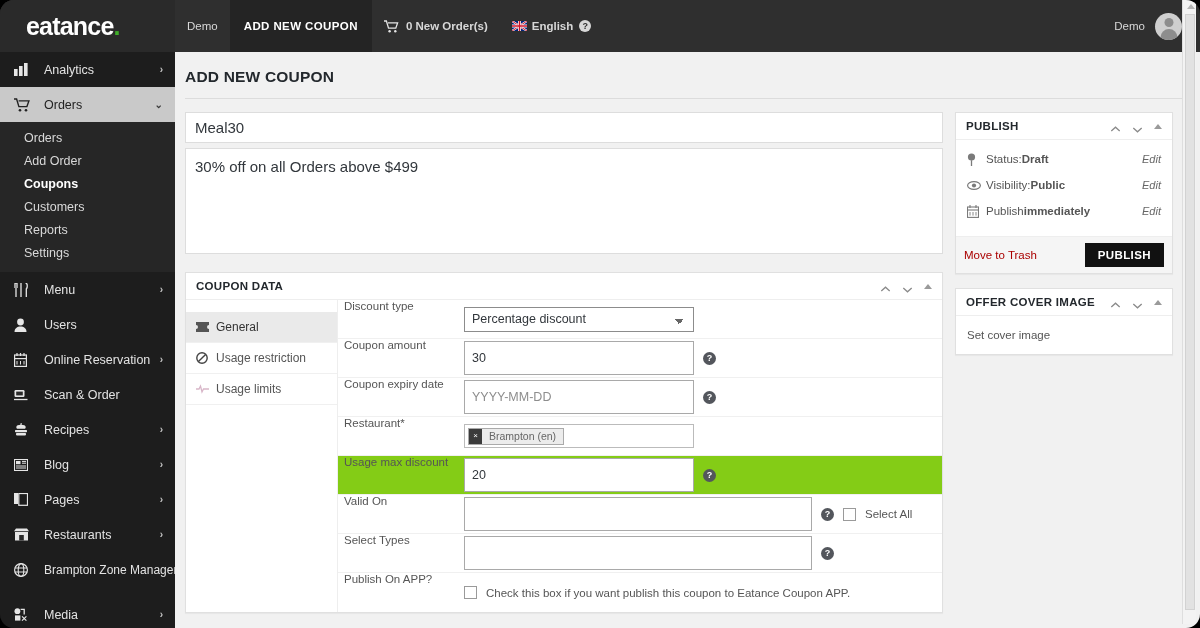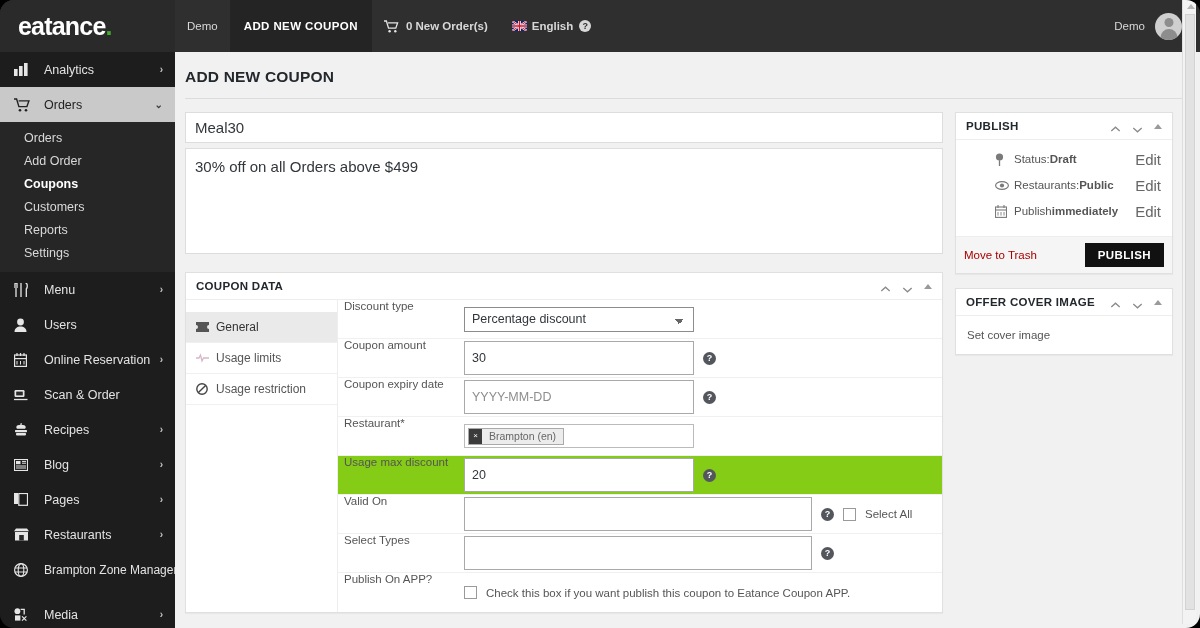--- a/index.html
+++ b/index.html
@@ -19,21 +19,21 @@
 
   
   .topbar {
     position: absolute; left: 0; top: 0; width: 1200px; height: 52px;
     background: #2f2f2f;
     display: flex; align-items: center;
   }
   .logo-block {
     width: 175px; height: 52px;
     background: #2a2a2a;
-    display: flex; align-items: center; padding-left: 18px;
+    display: flex; align-items: center; padding-left: 26px;
   }
   .logo-text {
     color: #fff; font-size: 25px; font-weight: bold; letter-spacing: -0.8px;
   }
   .logo-dot { color: #3fae29; font-size: 25px; font-weight: bold; }
   .nav-item {
     color: #d8d8d8; font-size: 11.5px; padding: 0 12px; height: 52px;
     display: flex; align-items: center; white-space: nowrap;
   }
   .nav-item.active {
@@ -202,27 +202,27 @@
     width: 13px; height: 13px; border: 1px solid #9a9a9a; background: #fff;
     flex: 0 0 13px;
   }
   .ctext { font-size: 11.5px; color: #555; }
 
   
   .side-box {
     background: #fff; border: 1px solid #e0e0e0; margin-bottom: 14px;
     box-shadow: 0 1px 1px rgba(0,0,0,.04);
   }
-  .pub-rows { padding: 8px 11px 10px 11px; margin-left: 28px; }
+  .pub-rows { padding: 8px 11px 10px 11px; }
   .pub-row {
     display: flex; align-items: center; height: 22px; font-size: 11.5px;
     color: #555; margin-bottom: 4px;
   }
   .pub-ico { width: 19px; display: inline-flex; color: #777; }
-  .pub-edit { margin-left: auto; color: #666; font-size: 15px; }
+  .pub-edit { margin-left: auto; color: #666; font-size: 11px; font-style: italic; }
   .pub-foot {
     display: flex; align-items: center; border-top: 1px solid #eee;
     background: #f5f5f5; padding: 7px 8px; height: 37px;
   }
   .trash { color: #a00; font-size: 11.5px; }
   .pub-btn {
     margin-left: auto; background: #111; color: #fff; border: none;
     font-size: 11.5px; font-weight: bold; letter-spacing: .4px;
     padding: 6px 13px; font-family: "Liberation Sans", sans-serif;
   }
@@ -480,34 +480,34 @@
               <div class="cd-tab active">
                 <span class="cd-tab-ico">
                   <svg width="13" height="10" viewBox="0 0 13 10">
                       <path d="M0 0h13v3a2 2 0 000 4v3H0V7a2 2 0 000-4z" fill="#555"></path>
                     </svg>
                 </span>
                 <span>General</span>
               </div>
               <div class="cd-tab">
                 <span class="cd-tab-ico">
-                  <svg width="13" height="10" viewBox="0 0 13 10">
-                      <path d="M0 5h3l1.5-3 1.5 6L7.5 5H13" stroke="#d8b6c8" stroke-width="1.3" fill="none"></path>
-                    </svg>
-                </span>
-                <span>Usage limits</span>
-              </div>
-              <div class="cd-tab">
-                <span class="cd-tab-ico">
                   <svg width="12" height="12" viewBox="0 0 12 12">
                       <circle cx="6" cy="6" r="5.2" stroke="#444" stroke-width="1.4" fill="none"></circle>
                       <path d="M2.4 9.6 9.6 2.4" stroke="#444" stroke-width="1.4"></path>
                     </svg>
                 </span>
                 <span>Usage restriction</span>
+              </div>
+              <div class="cd-tab">
+                <span class="cd-tab-ico">
+                  <svg width="13" height="10" viewBox="0 0 13 10">
+                      <path d="M0 5h3l1.5-3 1.5 6L7.5 5H13" stroke="#d8b6c8" stroke-width="1.3" fill="none"></path>
+                    </svg>
+                </span>
+                <span>Usage limits</span>
               </div>
             </div>
 
             <div class="cd-panel">
 
               <div class="frow">
                 <span class="flabel">Discount type</span>
                 <span class="fctl">
                   <select class="sel">
                     <option>Percentage discount</option>
@@ -616,21 +616,21 @@
               <b>Draft</b>
               <span class="pub-edit">Edit</span>
             </div>
             <div class="pub-row">
               <span class="pub-ico">
                 <svg width="14" height="9" viewBox="0 0 14 9">
                     <ellipse cx="7" cy="4.5" rx="6.4" ry="3.9" stroke="#7a7a7a" stroke-width="1.2" fill="none"></ellipse>
                     <circle cx="7" cy="4.5" r="2.1" fill="#7a7a7a"></circle>
                   </svg>
               </span>
-              <span>Restaurants: </span>
+              <span>Visibility: </span>
               <b>Public</b>
               <span class="pub-edit">Edit</span>
             </div>
             <div class="pub-row">
               <span class="pub-ico">
                 <svg width="12" height="13" viewBox="0 0 12 13">
                     <rect x=".5" y="2" width="11" height="10.4" stroke="#7a7a7a" stroke-width="1.1" fill="none"></rect>
                     <path d="M.5 5h11" stroke="#7a7a7a" stroke-width="1.1"></path>
                     <path d="M3 0v3M9 0v3" stroke="#7a7a7a" stroke-width="1.1"></path>
                     <path d="M3 7v3.6M6 7v3.6M9 7v3.6" stroke="#7a7a7a" stroke-width=".9"></path>

